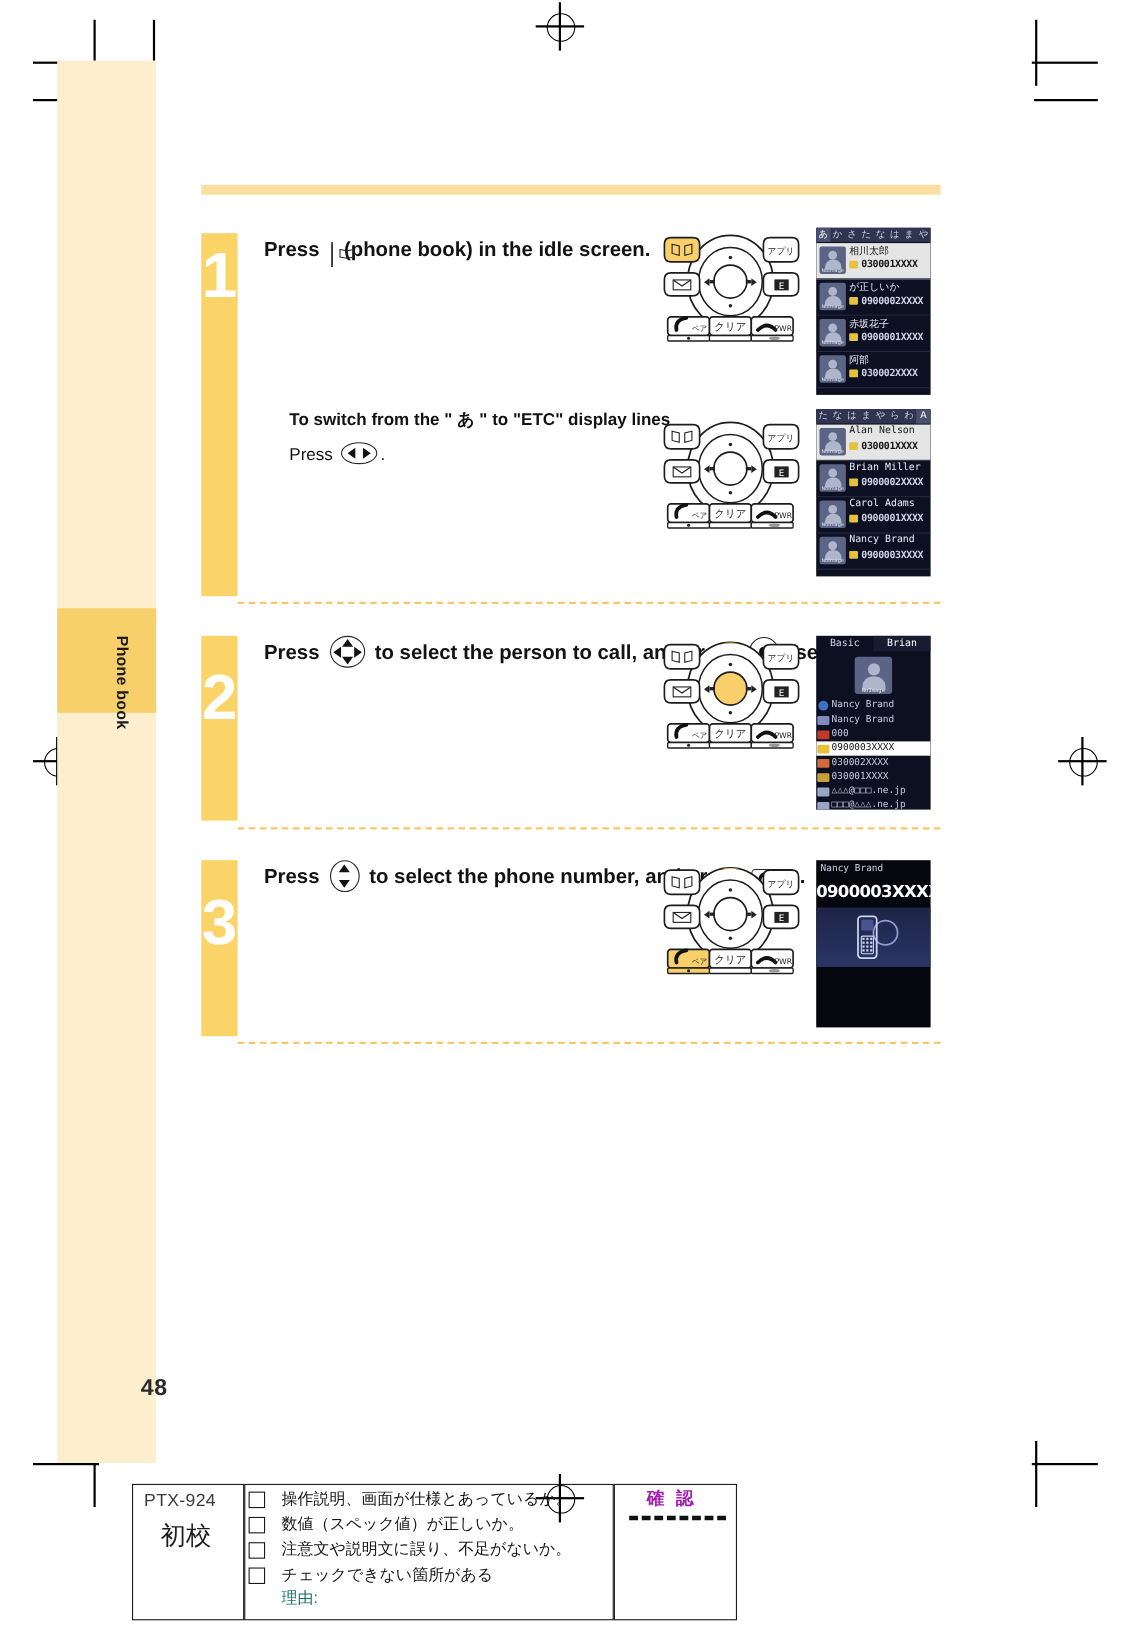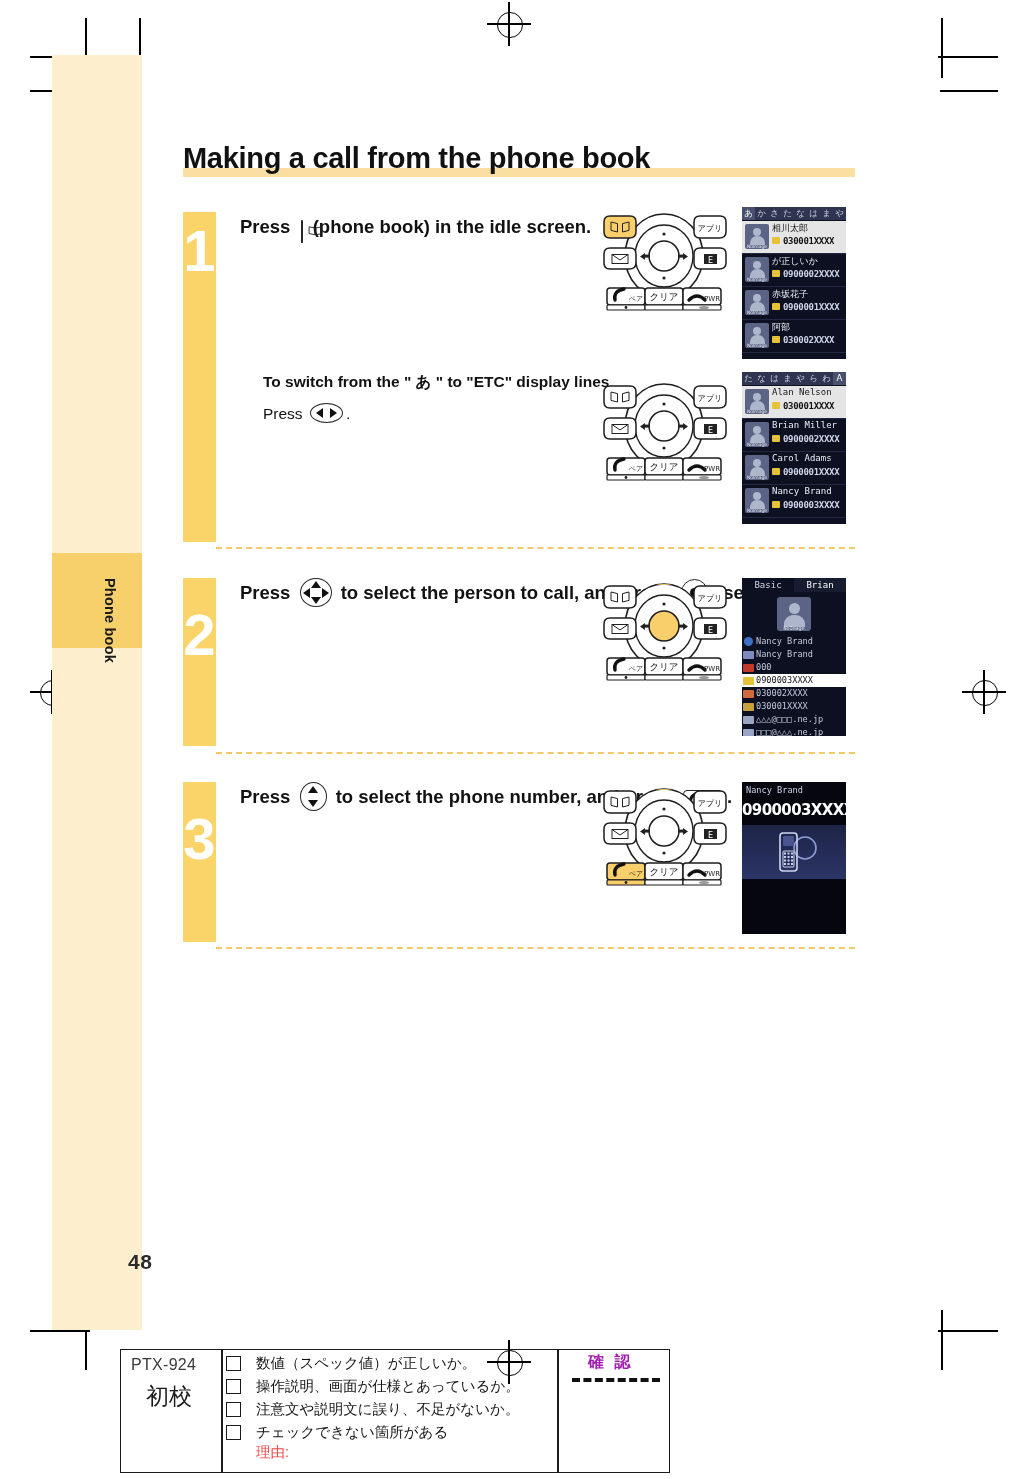--- a/index.html
+++ b/index.html
@@ -132,21 +132,21 @@
   .dl-name{font-size:8.6px;color:#cbd2e6;padding:3px 0 0 4px;font-family:"DejaVu Sans Mono",monospace;}
   .dl-num{font-size:15px;color:#fff;font-weight:bold;text-align:center;letter-spacing:-0.6px;margin-top:6px;font-family:"DejaVu Sans","Liberation Sans",sans-serif;}
   .dl-panel{margin-top:6px;height:54px;background:linear-gradient(#1d2447,#2b3566);position:relative;}
   .fbox{position:absolute;border:1.6px solid #1b1b1b;box-sizing:border-box;}
   .fcode{position:absolute;font-family:"Liberation Sans",sans-serif;}
   .fcode .c1{font-size:16px;color:#3a3a3a;letter-spacing:0.3px;}
   .fcode .c2{font-size:23px;color:#1b1b1b;font-weight:normal;}
   .flist{position:absolute;left:222px;top:1352px;width:330px;}
   .fitem{position:relative;height:23px;font-size:14.5px;color:#141414;line-height:23px;padding-left:34px;white-space:nowrap;}
   .fchk{position:absolute;left:4px;top:4px;width:15px;height:15px;border:1.8px solid #1b1b1b;box-sizing:border-box;background:#fff;}
-  .freason{position:absolute;left:256px;top:1443px;font-size:14.5px;color:#ef4444;}
+  .freason{position:absolute;left:256px;top:1443px;font-size:14.5px;color:#0f766e;}
   .fconfirm{position:absolute;left:588px;top:1352px;font-size:16px;font-weight:bold;color:#a21caf;letter-spacing:3px;}
   .fdash{position:absolute;left:572px;top:1378px;width:88px;height:0;border-top:4px dashed #111;}
 </style>
 </head>
 <body>
 
 <div class="page">
 
   <div class="regmark" style="left:30px;top:56px;width:60px;height:1.6px;"></div>
   <div class="regmark" style="left:85px;top:18px;width:1.6px;height:60px;"></div>
@@ -174,23 +174,20 @@
   <div class="crosshair" style="left:487px;top:1340px;">
       <div class="ring"></div>
     </div>
 
   <div class="cream-main"></div>
   <div class="tab-marker"></div>
   <div class="side-label">Phone book</div>
   <div class="pagenum">48</div>
 
   <div class="title-rule"></div>
-  <div class="title-wrap">
-    <h1 class="title">Making a call from the phone book</h1>
-  </div>
 
   <div class="step" style="top:212px;height:330px;">
     <div class="step-bar" style="height:330px;"></div>
     <div class="step-num" style="top:10px;">1</div>
     <div class="step-body">
       <p class="step-text">
         <span>Press</span>
         <span class="key" style="margin:0 5px;">
           <span class="key-book">
             <svg class="bk" viewBox="0 0 16 12">
@@ -586,25 +583,25 @@
   <div class="fcode" style="left:131px;top:1356px;">
     <div class="c1">PTX-924</div>
   </div>
   <div class="fcode" style="left:146px;top:1381px;">
     <div class="c2">初校</div>
   </div>
 
   <div class="flist">
     <div class="fitem">
       <span class="fchk"></span>
-      <span>数値（スペック値）が正しいか。</span>
+      <span>操作説明、画面が仕様とあっているか。</span>
     </div>
     <div class="fitem">
       <span class="fchk"></span>
-      <span>操作説明、画面が仕様とあっているか。</span>
+      <span>数値（スペック値）が正しいか。</span>
     </div>
     <div class="fitem">
       <span class="fchk"></span>
       <span>注意文や説明文に誤り、不足がないか。</span>
     </div>
     <div class="fitem">
       <span class="fchk"></span>
       <span>チェックできない箇所がある</span>
     </div>
   </div>

